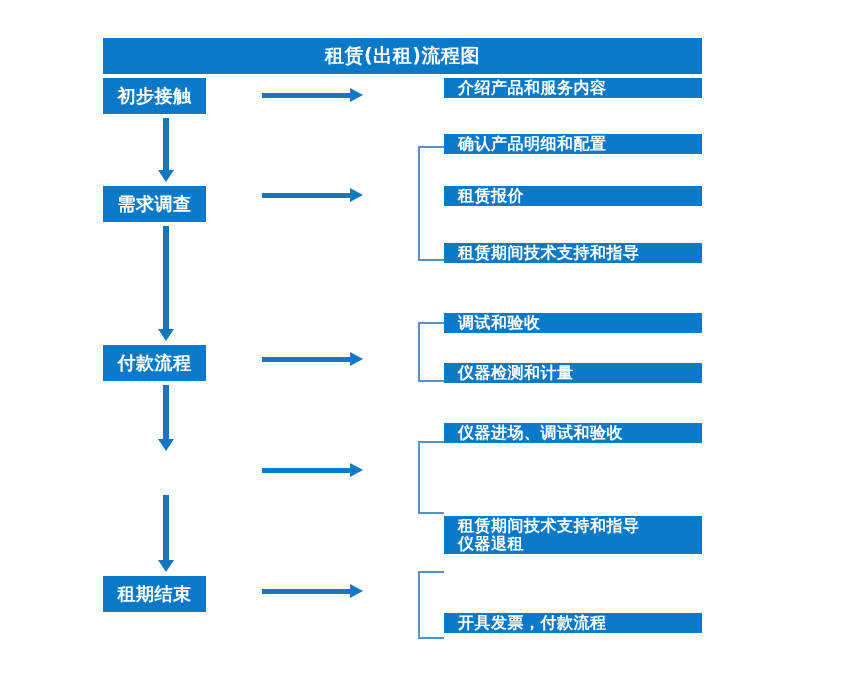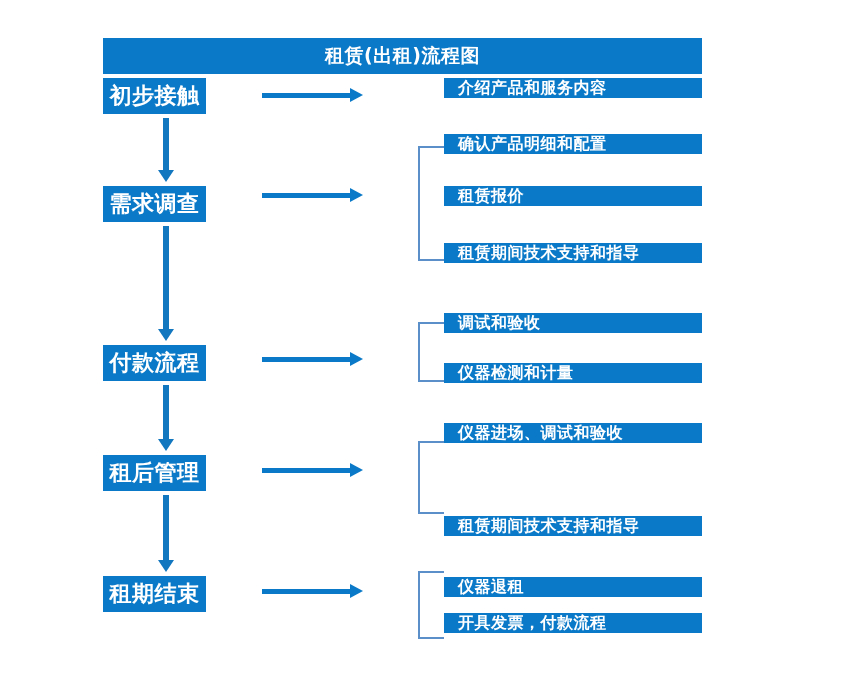--- a/index.html
+++ b/index.html
@@ -29,21 +29,21 @@
   }
 
   
   .stage-box {
     position: absolute;
     left: 103px;
     width: 103px; height: 36px;
     background: #0A79C7;
     color: #ffffff;
     display: flex; align-items: center; justify-content: center;
-    font-size: 22px; font-weight: bold;
+    font-size: 18px; font-weight: bold;
     letter-spacing: 0.5px;
   }
 
   
   .detail-box {
     position: absolute;
     left: 444px;
     width: 258px; height: 20px;
     background: #0A79C7;
     color: #ffffff;
@@ -155,21 +155,20 @@
   <div class="bracket" style="top:322px; height:60px"></div>
 
   <div class="detail-box" style="top:313px">调试和验收</div>
   <div class="detail-box" style="top:363px">仪器检测和计量</div>
 
   <div class="v-arrow" style="top:385px; height:66px">
     <div class="shaft"></div>
     <div class="head"></div>
   </div>
 
-  <div class="stage-box" style="top:455px">租后管理</div>
 
   <div class="h-arrow" style="top:463px">
     <div class="shaft"></div>
     <div class="head"></div>
   </div>
 
   <div class="bracket" style="top:441px; height:73px"></div>
 
   <div class="detail-box" style="top:423px">仪器进场、调试和验收</div>
   <div class="detail-box" style="top:516px">租赁期间技术支持和指导</div>
@@ -181,16 +180,16 @@
 
   <div class="stage-box" style="top:576px">租期结束</div>
 
   <div class="h-arrow" style="top:584px">
     <div class="shaft"></div>
     <div class="head"></div>
   </div>
 
   <div class="bracket" style="top:571px; height:68px"></div>
 
-  <div class="detail-box" style="top:577px">仪器退租</div>
+  <div class="detail-box" style="top:534px">仪器退租</div>
   <div class="detail-box" style="top:613px">开具发票，付款流程</div>
 
 </div>
 
 </body></html>

